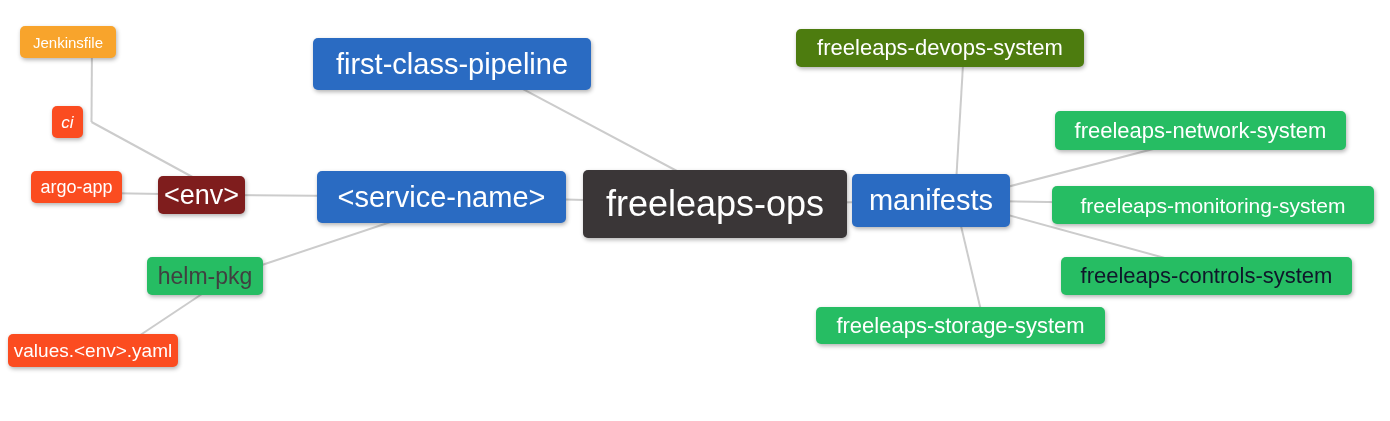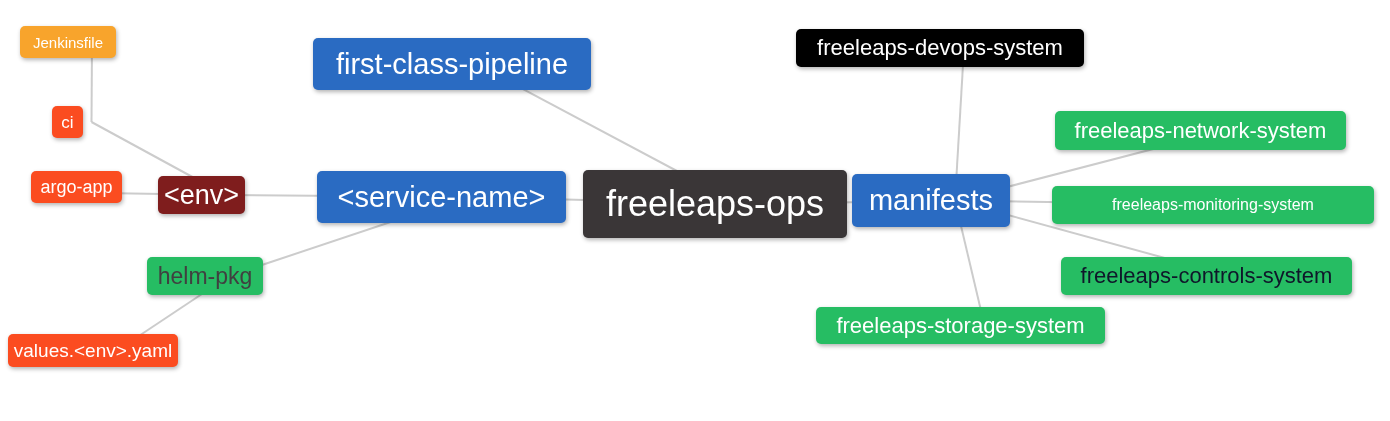--- a/index.html
+++ b/index.html
@@ -52,27 +52,27 @@
       <line x1="452" y1="64" x2="715" y2="204" stroke="#cccccc" stroke-width="2"></line>
       <line x1="441.5" y1="197" x2="715" y2="204" stroke="#cccccc" stroke-width="2"></line>
       <line x1="715" y1="204" x2="931" y2="200.5" stroke="#cccccc" stroke-width="2"></line>
       <line x1="931" y1="200.5" x2="940" y2="48" stroke="#cccccc" stroke-width="2"></line>
       <line x1="931" y1="200.5" x2="1200.5" y2="130.5" stroke="#cccccc" stroke-width="2"></line>
       <line x1="931" y1="200.5" x2="1213" y2="205" stroke="#cccccc" stroke-width="2"></line>
       <line x1="931" y1="200.5" x2="1206.5" y2="276" stroke="#cccccc" stroke-width="2"></line>
       <line x1="931" y1="200.5" x2="960.5" y2="325.5" stroke="#cccccc" stroke-width="2"></line>
     </svg>
 <div class="node" style="left: 20px; top: 26px; width: 96px; height: 32px; background: rgb(248, 164, 44); font-size: 15px; color: rgb(255, 255, 255);">Jenkinsfile</div>
-    <div class="node" style="left: 52px; top: 106px; width: 31px; height: 32px; background: rgb(251, 76, 32); font-size: 17px; color: rgb(255, 255, 255);">ci</div>
+    <div class="node" style="left: 52px; top: 106px; width: 31px; height: 32px; background: rgb(251, 76, 32); font-size: 17px; color: rgb(255, 255, 255); font-style: italic;">ci</div>
     <div class="node" style="left: 31px; top: 171px; width: 91px; height: 32px; background: rgb(251, 76, 32); font-size: 18px; color: rgb(255, 255, 255);">argo-app</div>
     <div class="node" style="left: 158px; top: 176px; width: 87px; height: 38px; background: #7f1d1d; font-size: 27px; color: rgb(255, 255, 255);">&lt;env&gt;</div>
     <div class="node" style="left: 147px; top: 257px; width: 116px; height: 38px; background: rgb(38, 189, 99); font-size: 23px; color: #404040;">helm-pkg</div>
     <div class="node" style="left: 8px; top: 334px; width: 170px; height: 33px; background: rgb(251, 76, 32); font-size: 19px; color: rgb(255, 255, 255);">values.&lt;env&gt;.yaml</div>
     <div class="node" style="left: 313px; top: 38px; width: 278px; height: 52px; background: rgb(42, 107, 194); font-size: 29px; color: #ffffff;">first-class-pipeline</div>
     <div class="node" style="left: 317px; top: 171px; width: 249px; height: 52px; background: rgb(42, 107, 194); font-size: 29px; color: rgb(255, 255, 255);">&lt;service-name&gt;</div>
     <div class="node" style="left: 583px; top: 170px; width: 264px; height: 68px; background: rgb(58, 54, 55); font-size: 36px; color: rgb(255, 255, 255);">freeleaps-ops</div>
     <div class="node" style="left: 852px; top: 174px; width: 158px; height: 53px; background: rgb(42, 107, 194); font-size: 29px; color: rgb(255, 255, 255);">manifests</div>
-    <div class="node" style="left: 796px; top: 29px; width: 288px; height: 38px; background: #000000; font-size: 22px; color: rgb(255, 255, 255);">freeleaps-devops-system</div>
+    <div class="node" style="left: 796px; top: 29px; width: 288px; height: 38px; background: #4d7c0f; font-size: 22px; color: rgb(255, 255, 255);">freeleaps-devops-system</div>
     <div class="node" style="left: 1055px; top: 111px; width: 291px; height: 39px; background: rgb(38, 189, 99); font-size: 22px; color: rgb(255, 255, 255);">freeleaps-network-system</div>
-    <div class="node" style="left: 1052px; top: 186px; width: 322px; height: 38px; background: rgb(38, 189, 99); font-size: 16px; color: rgb(255, 255, 255);">freeleaps-monitoring-system</div>
+    <div class="node" style="left: 1052px; top: 186px; width: 322px; height: 38px; background: rgb(38, 189, 99); font-size: 21px; color: rgb(255, 255, 255);">freeleaps-monitoring-system</div>
     <div class="node" style="left: 1061px; top: 257px; width: 291px; height: 38px; background: rgb(38, 189, 99); font-size: 22px; color: #0f172a;">freeleaps-controls-system</div>
     <div class="node" style="left: 816px; top: 307px; width: 289px; height: 37px; background: rgb(38, 189, 99); font-size: 22px; color: rgb(255, 255, 255);">freeleaps-storage-system</div>
   </div>
 
 </body></html>

